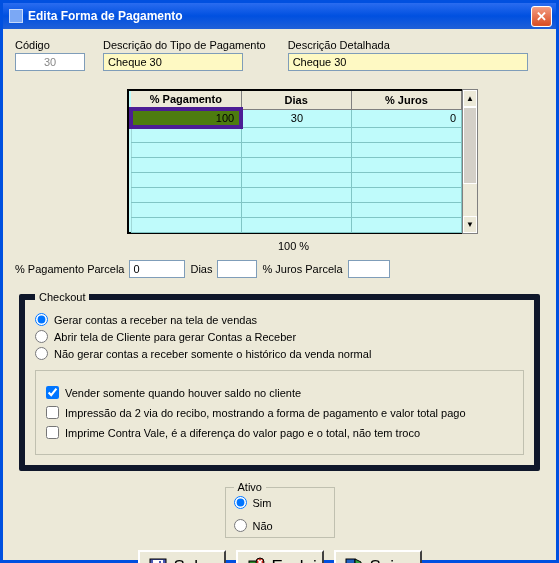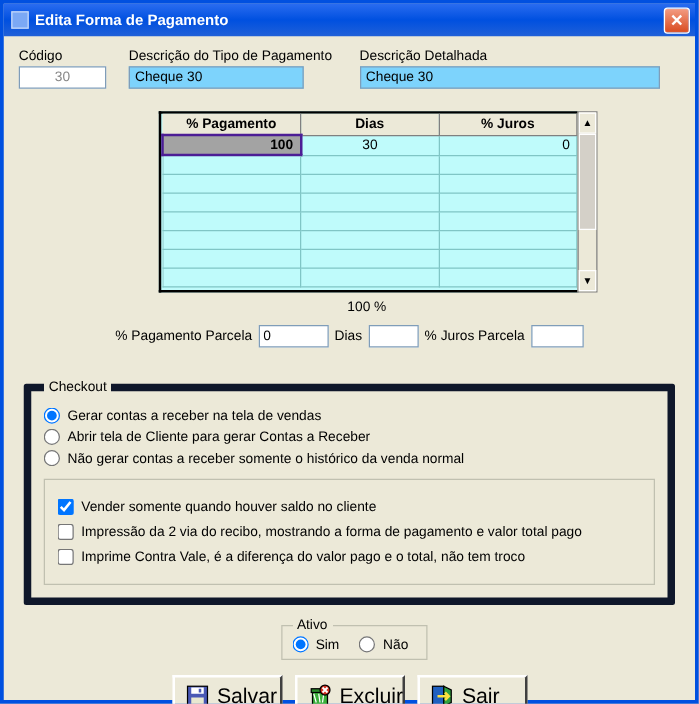--- a/index.html
+++ b/index.html
@@ -53,21 +53,21 @@
     gap: 18px;
     margin-bottom: 18px;
   }
   .field { display: flex; flex-direction: column; }
   .field label { margin-bottom: 2px; }
   .txt {
     border: 1px solid #7F9DB9;
     padding: 2px 4px;
     font-family: Tahoma, Arial, sans-serif;
     font-size: 11px;
-    background: #7dd3fc;
+    background: #fef9c3;
     height: 18px;
   }
   .txt.codigo { width: 70px; text-align: center; color: #888; background:#fff; }
   .txt.desc1 { width: 140px; }
   .txt.desc2 { width: 240px; }
   .push { margin-left: 4px; }
 
   .grid-wrap {
     width: 336px;
     margin: 0 auto 6px auto;
@@ -96,23 +96,23 @@
   .grid td {
     border: 1px solid #80C5C5;
     border-left: 1px solid #A0D8D8;
     height: 15px;
     padding: 1px 5px;
     font-size: 11px;
     text-align: right;
     background: #BFFBFB;
   }
   .grid tr.data td:first-child {
-    font-weight: bold;
-    border: 2px solid #4c1d95;
-    background:#a3a3a3;
+    font-weight: normal;
+    border: 4px solid #4c1d95;
+    background:#4d7c0f;
   }
   .grid tr.data td:nth-child(2) { text-align: center; }
   .grid tr.empty td { }
   .vscroll {
     position: absolute; right: -16px; top: -2px; bottom: -2px; width: 16px;
     background: #ECE9D8;
     border: 1px solid #808080;
     display: flex; flex-direction: column;
   }
   .vscroll .arrow { height:17px; background:#ECE9D8; border:1px solid #fff; display:flex;align-items:center;justify-content:center;font-size:8px;color:#000; }
@@ -120,21 +120,21 @@
   .vscroll .track { flex:0.3; }
 
   .grid-wrap-outer { position: relative; width: 305px; margin: 0 auto 2px auto; }
 
   .percent-lbl {
     text-align: center; font-size: 11px; margin-bottom: 8px;
     padding-left: 28px;
   }
 
   .mid-row {
-    display:flex; align-items:center; justify-content:center; gap:5px; margin-bottom:26px;
+    display:flex; align-items:center; gap:5px; margin-bottom:13px;
   }
   .smallin {
     border: 1px solid #7F9DB9; width: 56px; height:18px; padding:1px 3px; font-size:11px;
   }
 
   fieldset.checkout {
     border: 6px solid #0f172a;
     border-radius:2px;
     padding: 6px 10px 10px 10px;
     margin: 0 4px;
@@ -151,21 +151,21 @@
   .chk-row { display:flex; align-items:center; gap:6px; margin: 7px 0; }
 
   .ativo-wrap {
     width: 110px; margin: 10px auto 0 auto;
   }
   fieldset.ativo {
     border:1px solid #C0C0B0; padding: 3px 8px 5px 8px; font-size:11px;
   }
   fieldset.ativo legend { padding: 0 4px; }
   fieldset.ativo .opt-row { display:inline-flex; margin:0 6px 0 0; }
-  fieldset.ativo .rowwrap { display:flex; gap: 10px; }
+  fieldset.ativo .rowwrap { display:flex; gap: 10px; flex-direction: column; }
 
   .btnbar {
     display:flex; justify-content:center; gap:10px; margin-top:12px;
   }
   .btn {
     width: 88px; height: 33px;
     border: 2px solid #808080;
     border-top-color:#fff; border-left-color:#fff;
     border-right-color:#404040; border-bottom-color:#404040;
     background:#ECE9D8;

